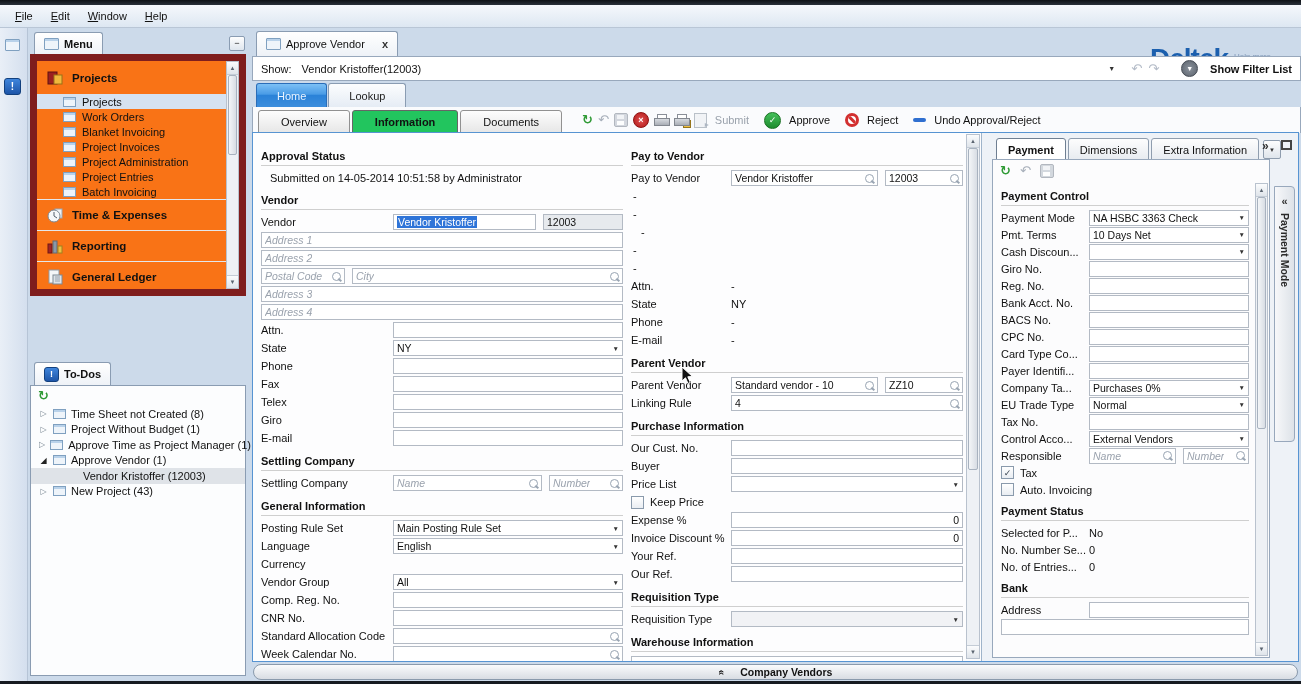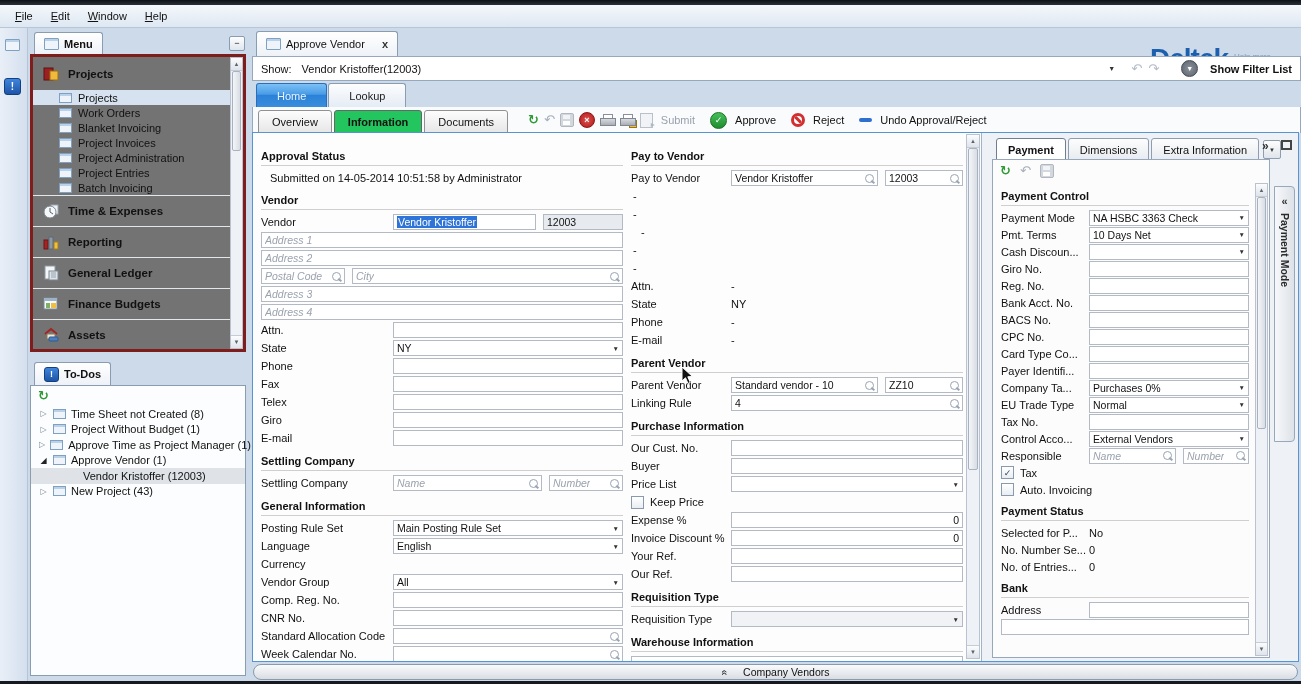--- a/index.html
+++ b/index.html
@@ -17,21 +17,21 @@
   #strip{left:0;top:28px;width:27px;height:653px;background:linear-gradient(90deg,#e9eff7,#d4dfee);border-right:1px solid #b6c4d6}
   .winico{display:inline-block;width:13px;height:10px;border:1px solid #7fa0c0;background:#eef4fa;box-shadow:inset 0 2px 0 #b9d2ea;border-radius:1px}
   .bang{width:15px;height:15px;border-radius:3px;background:linear-gradient(#3f85dc,#1d55a8);border:1px solid #12407e;
         color:#fff;font-weight:bold;font-size:10px;display:flex;align-items:center;justify-content:center}
   
   .paneltab{background:linear-gradient(#ffffff,#eef2f7);border:1px solid #8a9cb2;border-bottom:none;
             border-radius:3px 3px 0 0;display:flex;align-items:center;gap:5px;padding:0 9px;font-weight:bold;height:23px;box-sizing:border-box}
   #menu-tab{left:34px;top:32px}
   #menu-min{left:229px;top:36px;width:14px;height:13px;border:1px solid #8a9cb2;background:linear-gradient(#fefefe,#dfe6ee);
             border-radius:2px;display:flex;align-items:center;justify-content:center;font-size:9px;line-height:9px}
-  #menu-panel{left:30px;top:54px;width:216px;height:298px;background:#737373;border:3px solid #7f1d1d;overflow:hidden;box-sizing:border-box}
+  #menu-panel{left:30px;top:54px;width:216px;height:242px;background:#f97316;border:7px solid #7f1d1d;overflow:hidden;box-sizing:border-box}
   #sidebar-nav{position:absolute;left:0;top:0;right:13px;bottom:0;overflow:hidden}
   .nav-group{display:flex;align-items:center;gap:9px;height:30px;padding-left:10px;border-top:1px solid #e4e7ea}
   .nav-group:first-child{border-top:none;height:33px}
   .gicon{width:16px;height:16px;flex:none;display:inline-flex}
   .glabel{font-weight:bold;font-size:11.5px}
   .nav-sub{display:flex;align-items:center;gap:6px;height:15px;padding-left:26px}
   .nav-sub.sel{background:#d6e2f0}
   .subicon{display:inline-block;width:11px;height:8px;border:1px solid #7fa0c0;background:#eef4fa;box-shadow:inset 0 2px 0 #b9d2ea;flex:none}
   .sublabel{font-size:11px}
   
@@ -67,21 +67,21 @@
   .nav-arrows{color:#b4bcc8;font-size:13px;letter-spacing:6px;margin-left:10px}
   .circle-btn{width:15px;height:15px;border-radius:50%;background:radial-gradient(#8b939d,#5a616b);border:1px solid #454b54;
               color:#fff;font-size:7px;display:flex;align-items:center;justify-content:center;margin-left:10px}
   #showrow .flt{font-weight:bold;margin-left:6px}
   #main-tabs{left:256px;top:83px;display:flex}
   .mtab{height:24px;padding:0 20px;display:flex;align-items:center;font-size:11px;border:1px solid #8a9cb2;border-bottom:none;
         border-radius:3px 3px 0 0;background:linear-gradient(#fcfdfe,#e4ebf4);margin-right:1px;color:#222}
   .mtab.active{background:linear-gradient(#7cc0f5 0%,#4a9ce6 42%,#2a82d8 48%,#3d8edd 100%);color:#eaf4ff;border-color:#2a6db8}
   #toolbar{left:252px;top:107px;width:1049px;height:26px;background:#fafbfd;border-left:1px solid #98a8bc;border-right:1px solid #98a8bc;
            box-sizing:border-box;display:flex;align-items:center;padding:0 5px;gap:5px}
-  .stab{height:21px;padding:0 13px;font-size:11px;border:1px solid #919191;border-radius:3px 3px 0 0;
+  .stab{height:21px;padding:0 22px;font-size:11px;border:1px solid #919191;border-radius:3px 3px 0 0;
         background:linear-gradient(#fdfdfd,#e7e7e7);display:flex;align-items:center;margin-top:3px}
   .stab.active{background:#22c55e;font-weight:bold;border-color:#666}
   .tgap{width:8px}
   .tb-label{margin:0 10px 0 3px}
   .tb-label.dim{color:#9aa2ac}
   
   .i-save{width:12px;height:12px;background:#c6ccd4;border:1px solid #9aa1ab;border-radius:2px;position:relative;opacity:.75}
   .i-save::before{content:'';position:absolute;left:2px;top:1px;width:7px;height:4px;background:#eef1f4}
   .i-save::after{content:'';position:absolute;left:2px;bottom:1px;width:7px;height:4px;background:#fff}
   .i-del{width:14px;height:14px;border-radius:50%;background:radial-gradient(#e05050,#b01818);border:1px solid #8f1212;
@@ -143,21 +143,21 @@
   #rightpanel .sec{margin-top:4px}
   #rp-sb{position:absolute;right:1px;top:23px;width:13px;bottom:1px}
   #collapsed-tab{left:1274px;top:186px;width:21px;height:256px;background:linear-gradient(90deg,#f7f8fa,#dde2e8);
                  border:1px solid #98a8bc;border-radius:0 4px 4px 0;display:flex;flex-direction:column;align-items:center;
                  padding-top:8px;box-sizing:border-box;gap:6px}
   #collapsed-tab .chev{font-weight:bold;color:#333}
   #collapsed-tab .vtext{writing-mode:vertical-rl;font-weight:bold;font-size:10.5px;color:#2b2b2b}
   
   #bottombar{left:253px;top:664px;width:1045px;height:16px;border:1px solid #8a9aac;border-radius:8px;
              background:linear-gradient(#fafbfc,#d9dde3);display:flex;align-items:center;justify-content:center;gap:16px;
-             font-weight:normal;font-size:10.5px;box-sizing:border-box}
+             font-weight:bold;font-size:10.5px;box-sizing:border-box}
   #bottombar .chev{display:inline-block;transform:rotate(90deg);font-size:10px}
   
   #cursor{left:681px;top:366px;pointer-events:none}
 </style>
 </head>
 <body>
 
 <div class="abs" id="titlebar"></div>
 <div class="abs" id="menubar">
     <span class="menu-item">File</span>

